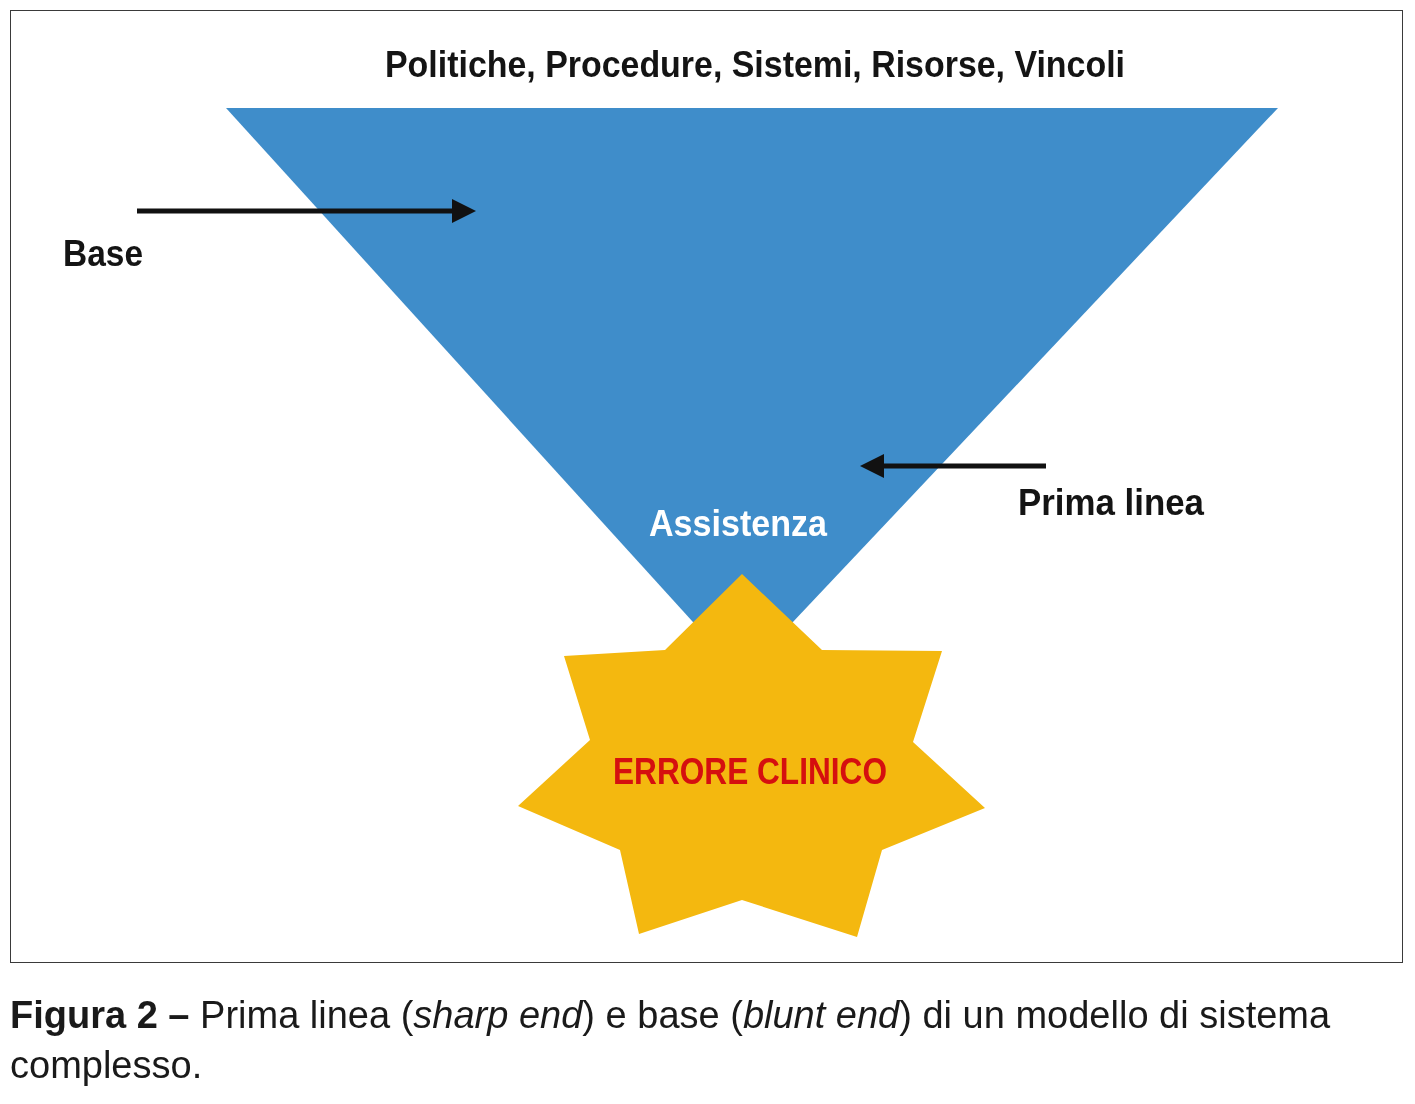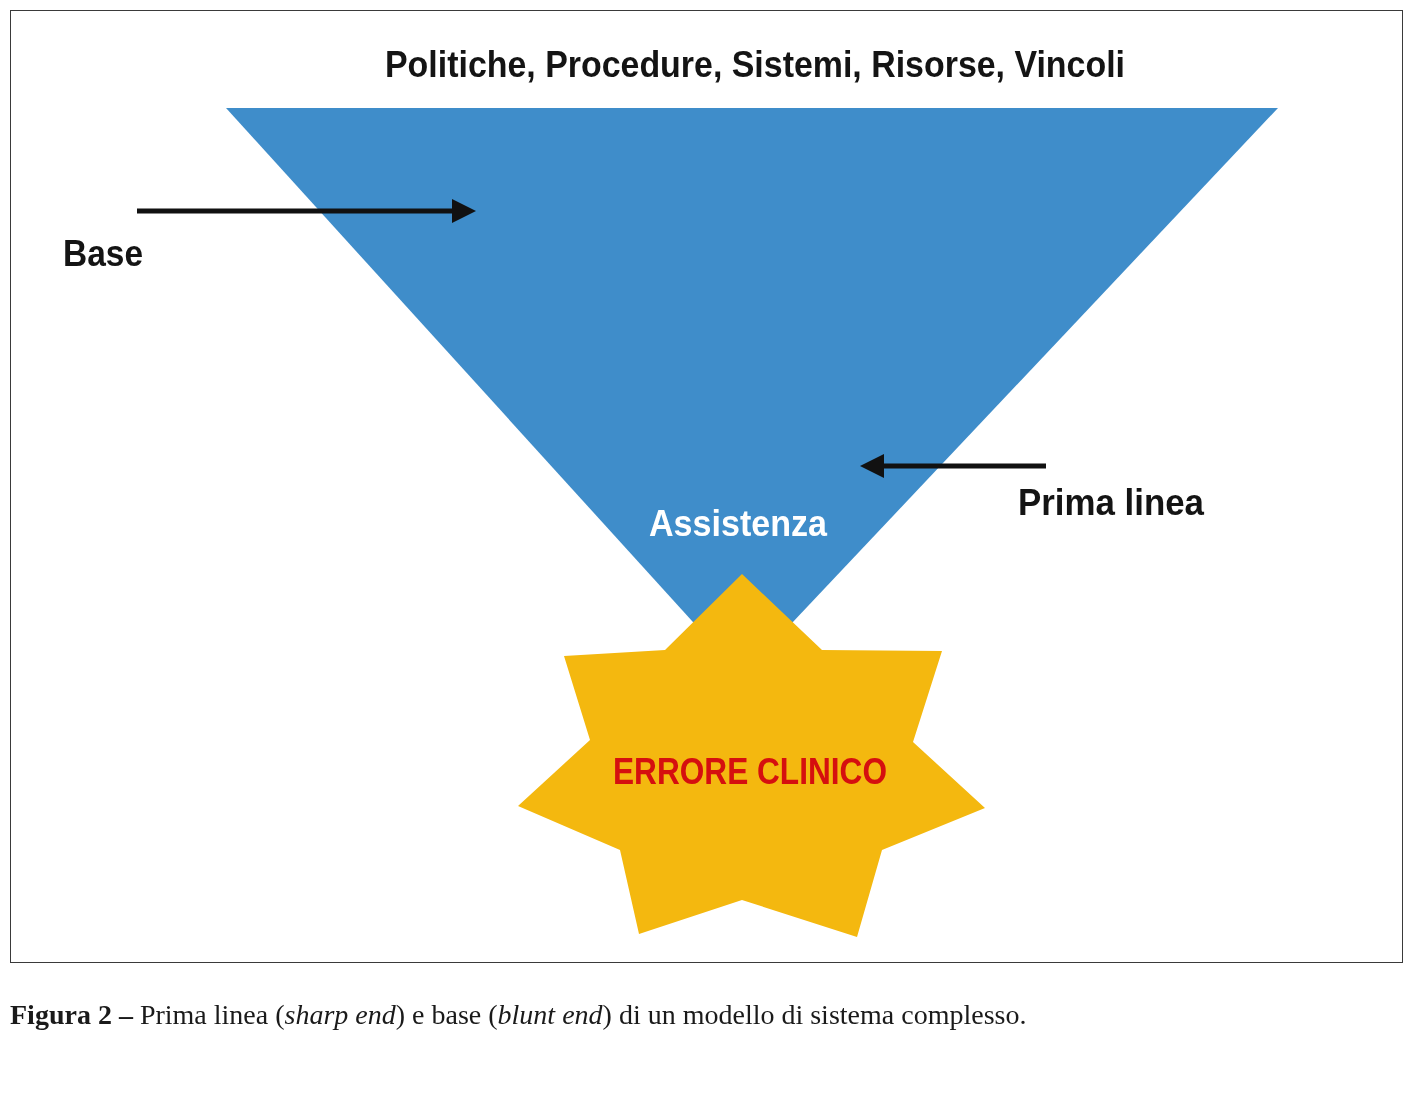--- a/index.html
+++ b/index.html
@@ -5,22 +5,22 @@
   html, body { margin: 0; padding: 0; background: #ffffff; }
   body { width: 1415px; height: 1104px; position: relative; overflow: hidden; }
   .frame {
     position: absolute; left: 10px; top: 10px; width: 1393px; height: 953px;
     border: 1.5px solid #3a3a3a; box-sizing: border-box; background: #fff;
   }
   svg.diagram { position: absolute; left: 0; top: 0; }
   .cond { font-family: "Liberation Sans", sans-serif; font-weight: bold; }
   .caption {
     position: absolute; left: 10px; top: 990px; width: 1400px;
-    font-family: Liberation Serif, serif;
-    font-size: 28px; line-height: 50px; color: #1a1a1a;
+    font-family: Liberation Sans, sans-serif;
+    font-size: 38px; line-height: 50px; color: #1a1a1a;
   }
   .caption .lab { font-weight: bold; }
   .caption em { font-style: italic; }
 </style>
 </head>
 <body>
 
 <div class="frame"></div>
 
 <svg class="diagram" width="1415" height="980" viewBox="0 0 1415 980">

